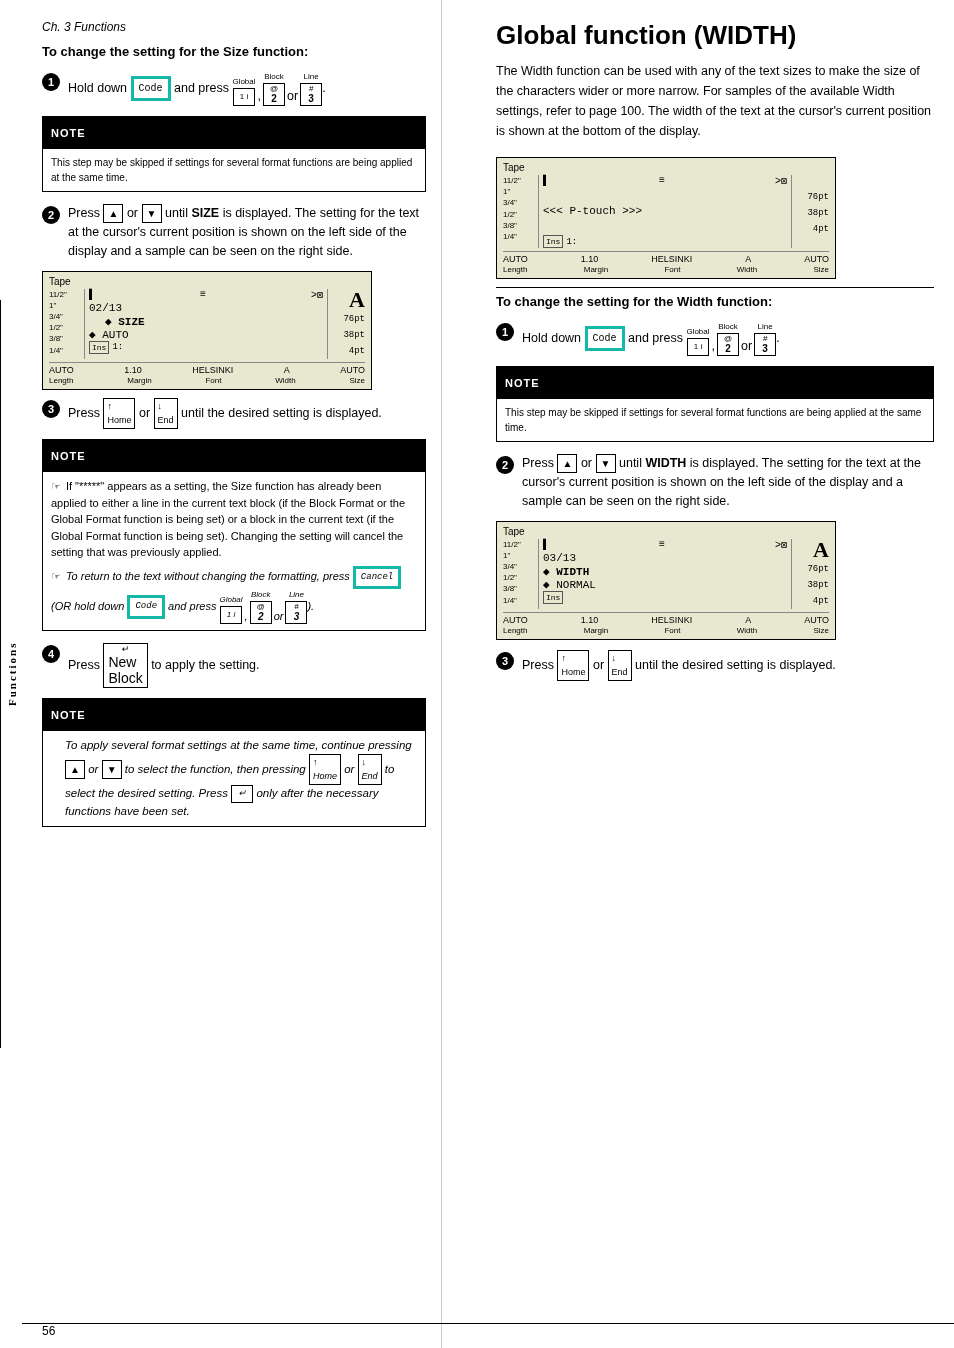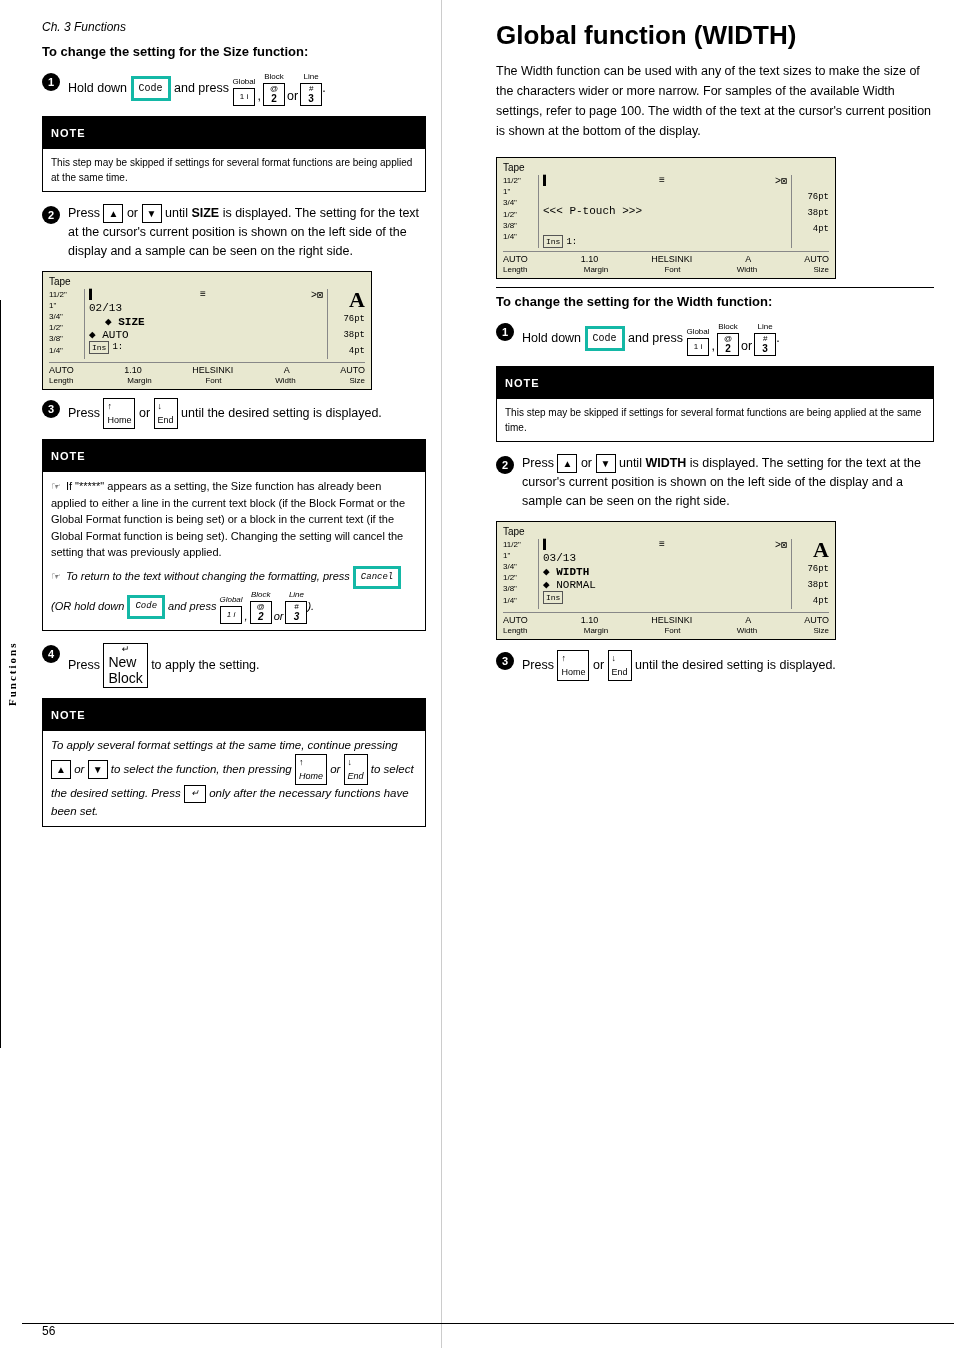--- a/index.html
+++ b/index.html
@@ -418,21 +418,21 @@
 
       <div class="step-container">
         <div class="step-number">4</div>
         <div class="step-text">
           Press <span class="key-btn" style="font-size:9px;min-width:28px;">↵<br><span style="font-size:14px;">New<br>Block</span></span> to apply the setting.
         </div>
       </div>
 
       <div class="note-box">
         <div class="note-header">NOTE</div>
-        <div class="note-body italic-note" style="font-size:11.5px;line-height:1.5;">
+        <div class="note-body italic-note" style="font-size:11.5px;line-height:1.5;margin-left:14px;">
           To apply several format settings at the same time, continue pressing <span class="arrow-btn">▲</span> or <span class="arrow-btn">▼</span> to select the function, then pressing <span class="arrow-btn" style="font-size:9px;">↑<br>Home</span> or <span class="arrow-btn" style="font-size:9px;">↓<br>End</span> to select the desired setting. Press <span class="key-btn" style="font-size:9px;">↵</span> only after the necessary functions have been set.
         </div>
       </div>
 
     </div>
 
     <div class="right-column">
 
       <div class="big-section-title">Global function (WIDTH)</div>
 

